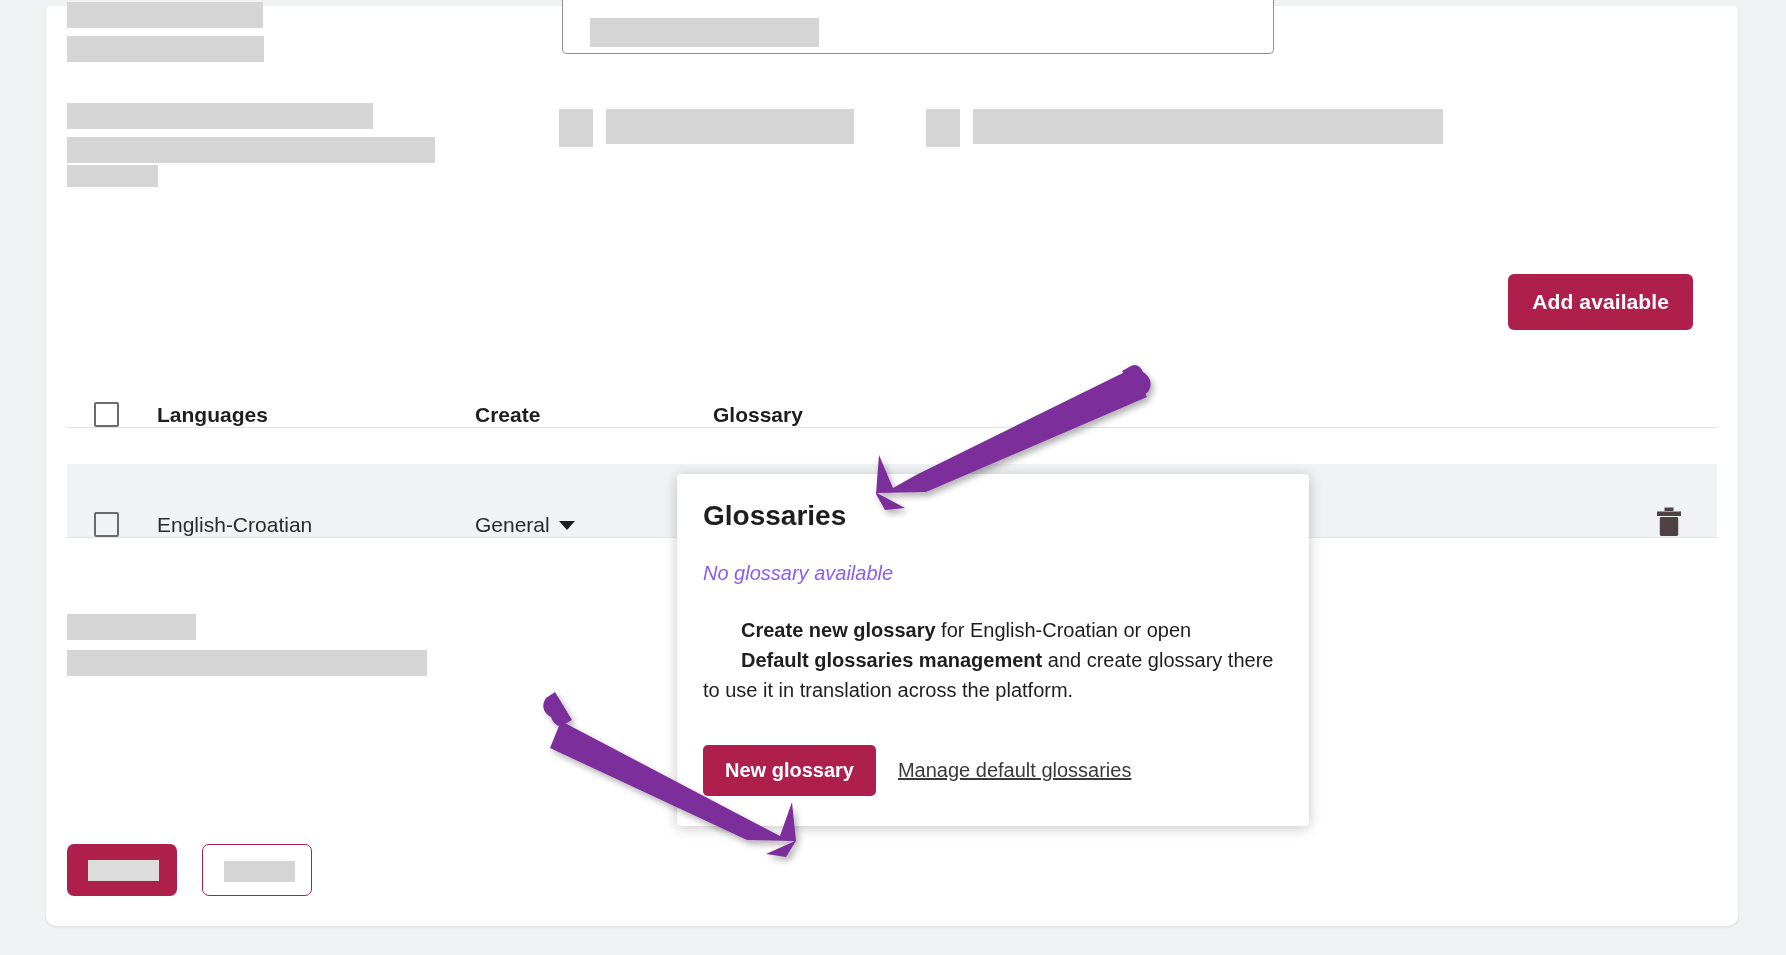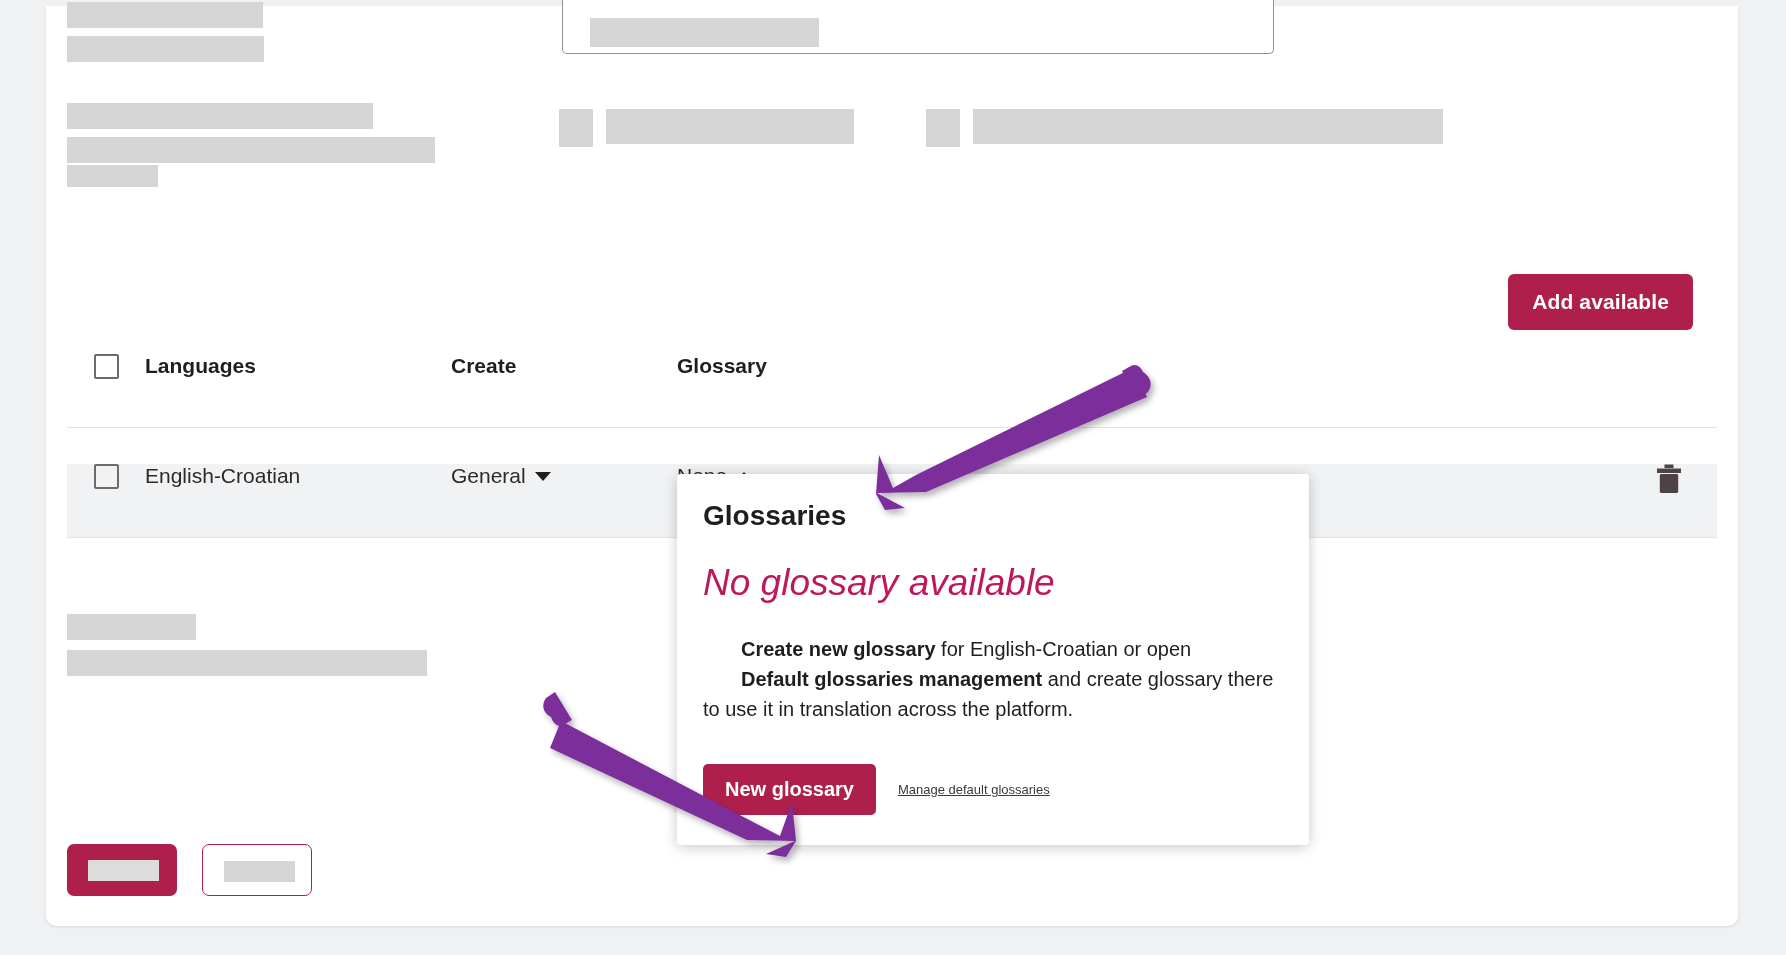--- a/index.html
+++ b/index.html
@@ -70,23 +70,24 @@
   }
   
   #languages-table {
     position: absolute;
     left: 21px;
     top: 348px;
     width: 1650px;
   }
   .trow {
     display: flex;
-    align-items: flex-start;
+    align-items: flex-end;
     height: 74px;
     box-sizing: border-box;
+    gap: 12px;
   }
   #table-header {
     border-bottom: 1px solid #e2e3e6;
     font-weight: bold;
     font-size: 21px;
     color: #1e1e1e;
   }
   #table-row-1 {
     background: #f1f2f4;
     border-bottom: 1px solid #e2e3e6;
@@ -200,23 +201,23 @@
     box-sizing: border-box;
     z-index: 40;
   }
   #popover-title {
     font-size: 28px;
     font-weight: bold;
     color: #1e1e1e;
     margin: 4px 0 0 0;
   }
   #popover-heading {
-    font-size: 37px;
+    font-size: 20px;
     font-style: italic;
-    color: #be185d;
+    color: #8b5cf6;
     margin: 30px 0 0 0;
     font-weight: 400;
   }
   #popover-body {
     font-size: 20px;
     line-height: 30px;
     color: #1e1e1e;
     margin: 30px 0 0 0;
   }
   #popover-body b { font-weight: bold; margin-left: 38px; }
@@ -231,21 +232,21 @@
     color: #ffffff;
     border: none;
     border-radius: 5px;
     font-family: "Liberation Sans", sans-serif;
     font-size: 20px;
     font-weight: bold;
     padding: 14px 22px;
     cursor: pointer;
   }
   #manage-glossaries-link {
-    font-size: 13px;
+    font-size: 20px;
     color: #3a3a3a;
     text-decoration: underline;
     cursor: pointer;
   }
   
   #arrow-layer {
     position: absolute;
     left: 0; top: 0;
     width: 1786px; height: 955px;
     pointer-events: none;

